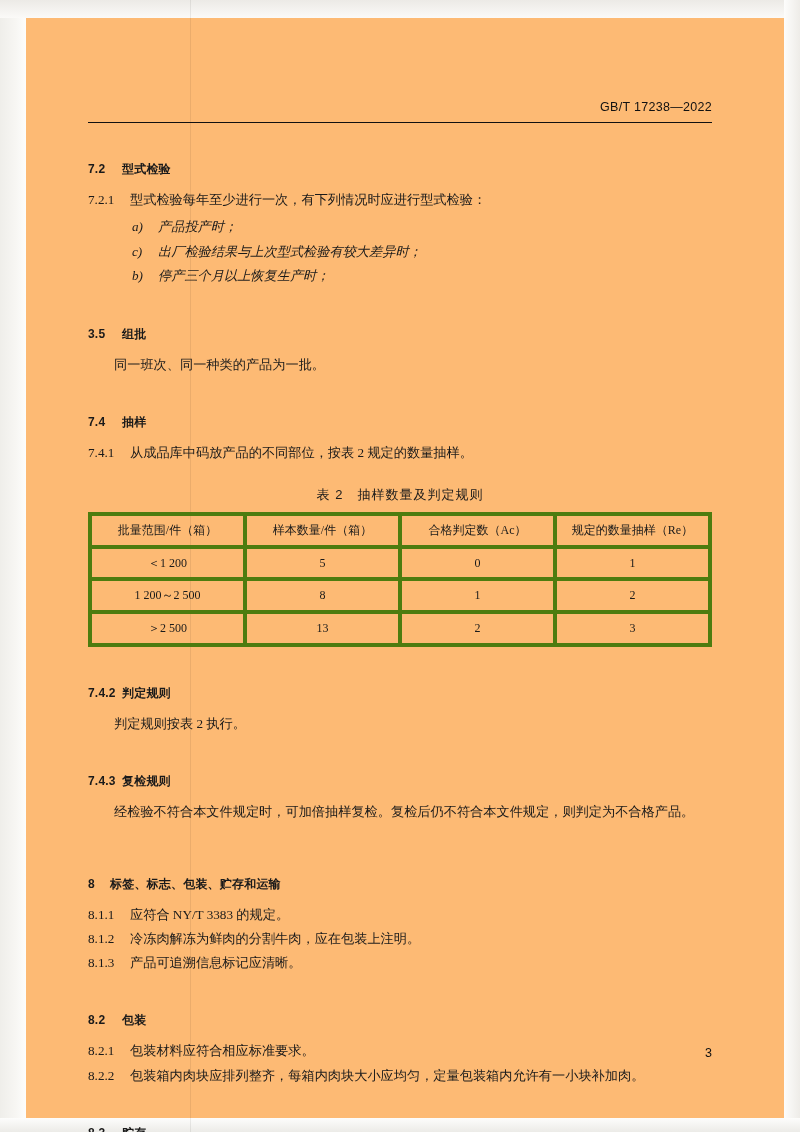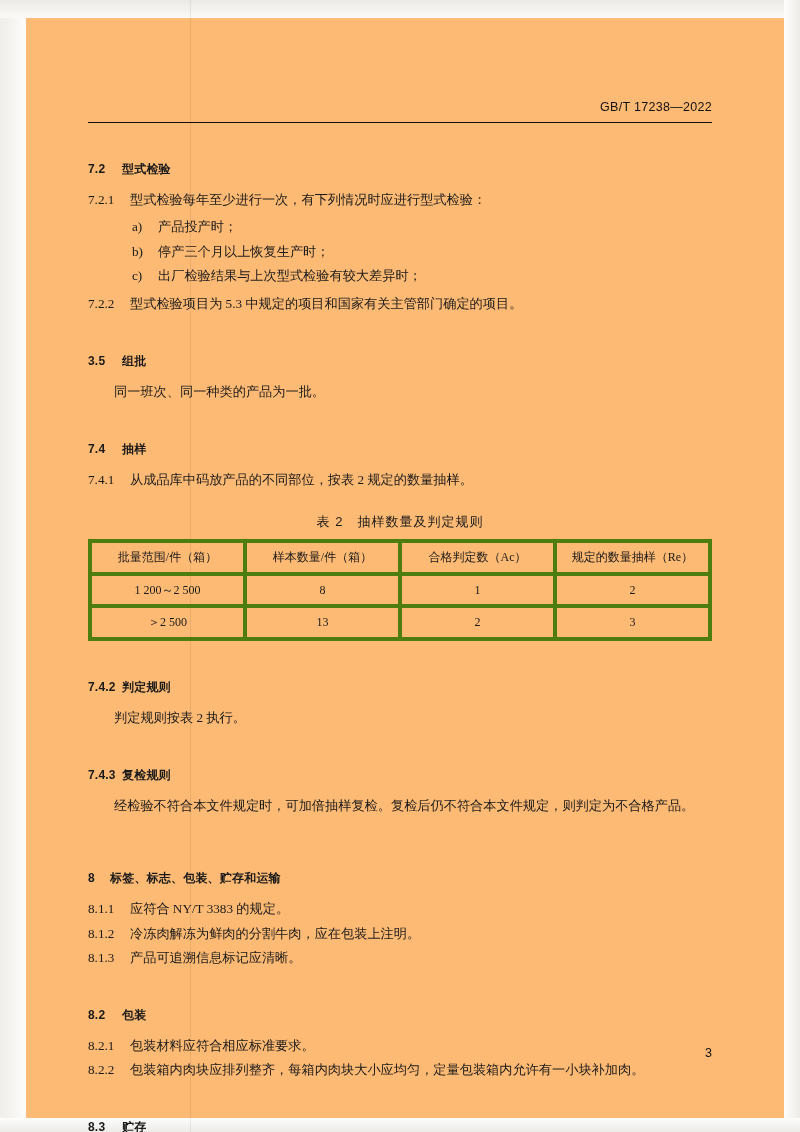--- a/index.html
+++ b/index.html
@@ -107,20 +107,21 @@
 
   ul.alpha {
     list-style: none;
     margin: 4px 0 4px 0;
     padding-left: 44px;
   }
   ul.alpha li {
     font-size: 13.2px;
     line-height: 1.78;
     margin: 1px 0;
+    font-style: italic;
   }
   ul.alpha li .mk {
     display: inline-block;
     width: 26px;
   }
 
   .table-title {
     text-align: center;
     font-family: "Liberation Sans", sans-serif;
     font-size: 13px;
@@ -176,27 +177,24 @@
     <h2 class="clause">
       <span class="num">7.2</span><span>型式检验</span>
     </h2>
 
     <p class="para">
       <span class="lead">7.2.1</span><span>型式检验每年至少进行一次，有下列情况时应进行型式检验：</span>
     </p>
 
     <ul class="alpha">
       <li><span class="mk">a)</span><span>产品投产时；</span></li>
+      <li><span class="mk">c)</span><span>出厂检验结果与上次型式检验有较大差异时；</span></li>
       <li><span class="mk">b)</span><span>停产三个月以上恢复生产时；</span></li>
-      <li><span class="mk">c)</span><span>出厂检验结果与上次型式检验有较大差异时；</span></li>
     </ul>
 
-    <p class="para">
-      <span class="lead">7.2.2</span><span>型式检验项目为 5.3 中规定的项目和国家有关主管部门确定的项目。</span>
-    </p>
 
     <h2 class="clause">
       <span class="num">3.5</span><span>组批</span>
     </h2>
     <p class="para indent">同一班次、同一种类的产品为一批。</p>
 
     <h2 class="clause">
       <span class="num">7.4</span><span>抽样</span>
     </h2>
     <p class="para">
@@ -208,20 +206,26 @@
       <thead>
         <tr>
           <th class="colA">批量范围/件（箱）</th>
           <th class="colB">样本数量/件（箱）</th>
           <th class="colC">合格判定数（Ac）</th>
           <th class="colD">规定的数量抽样（Re）</th>
         </tr>
       </thead>
       <tbody>
         <tr>
+          <td class="colA">＜1 200</td>
+          <td class="colB">5</td>
+          <td class="colC">0</td>
+          <td class="colD">1</td>
+        </tr>
+        <tr>
           <td class="colA">1 200～2 500</td>
           <td class="colB">8</td>
           <td class="colC">1</td>
           <td class="colD">2</td>
         </tr>
         <tr>
           <td class="colA">＞2 500</td>
           <td class="colB">13</td>
           <td class="colC">2</td>
           <td class="colD">3</td>

